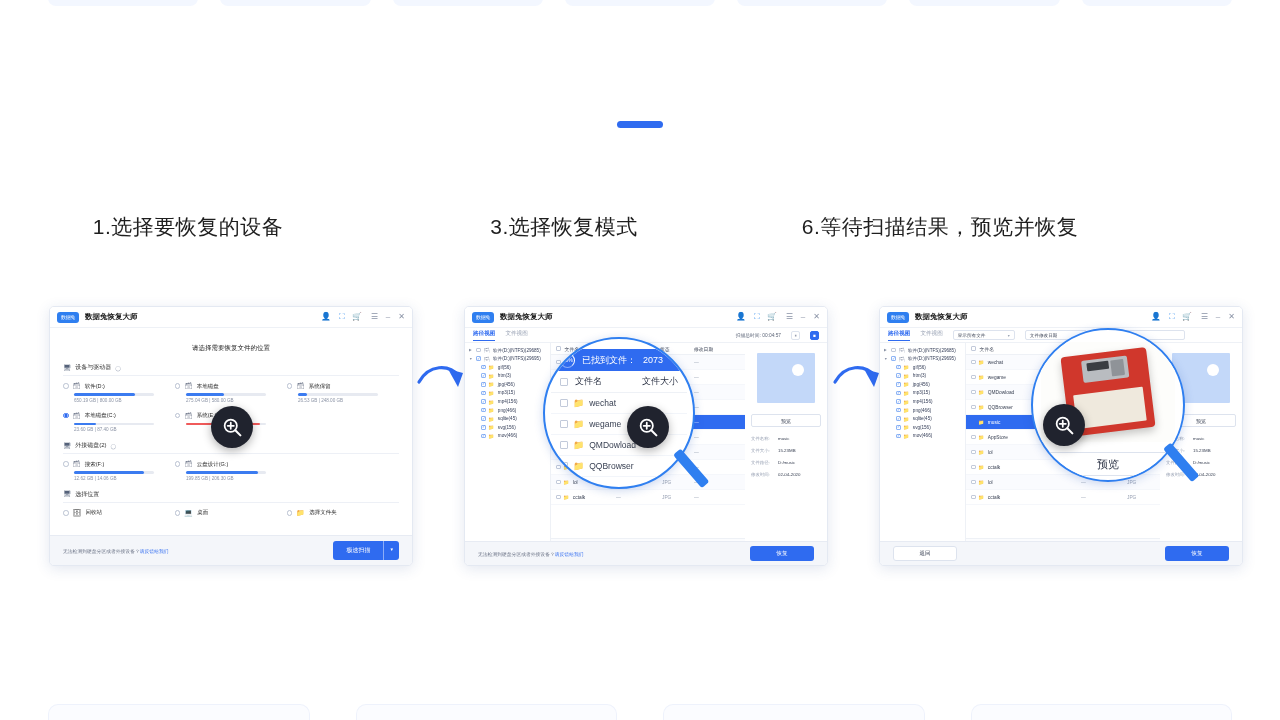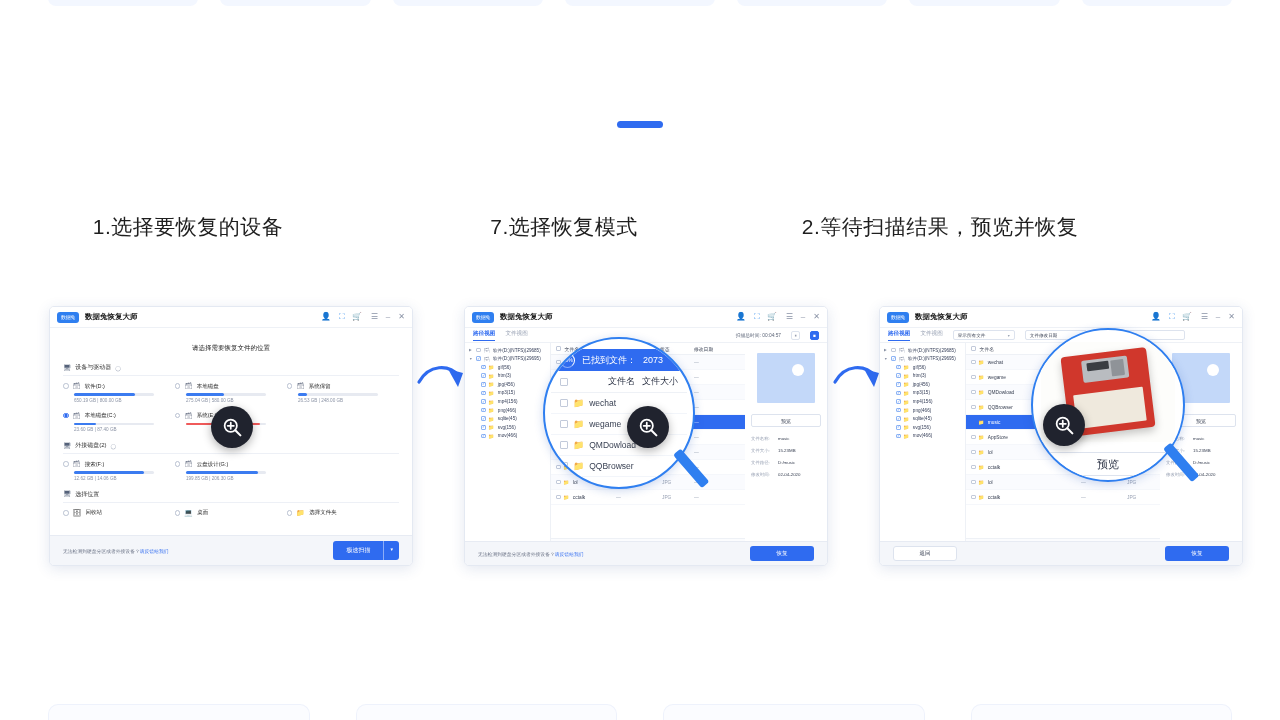--- a/index.html
+++ b/index.html
@@ -243,21 +243,21 @@
   .recover-btn {
     margin-left: auto; width: 64px; height: 15px; background: #2f6bf0;
     border-radius: 3px; display: flex; align-items: center; justify-content: center;
     font-size: 5.5px; color: #fff;
   }
 
   
   .loupe {
     position: absolute; border-radius: 50%;
     border: 2.5px solid #2f7ff0; background: #fff;
-    overflow: hidden; box-shadow: 0 2px 10px rgba(30,80,180,.22); text-align: right;
+    overflow: hidden; box-shadow: 0 2px 10px rgba(30,80,180,.22);
   }
   .loupe-handle {
     position: absolute; background: #2f7ff0; border-radius: 3px;
     transform-origin: top left;
   }
   .mag-badge {
     position: absolute; width: 42px; height: 42px; border-radius: 50%;
     background: #20232e; display: flex; align-items: center; justify-content: center;
     box-shadow: 0 3px 10px rgba(0,0,0,.3);
   }
@@ -333,22 +333,22 @@
     <div></div>
     <div></div>
     <div></div>
     <div></div>
   </div>
 
   <div class="heading-rule"></div>
 
   <div class="steps">
     <div class="step">1.选择要恢复的设备</div>
-    <div class="step">7.选择恢复模式</div>
-    <div class="step">2.等待扫描结果，预览并恢复</div>
+    <div class="step">3.选择恢复模式</div>
+    <div class="step">6.等待扫描结果，预览并恢复</div>
   </div>
 
   <div class="arrow a1">
     <svg width="54" height="40" viewBox="0 0 54 40">
       <path d="M4 26 C14 8, 34 8, 44 20" stroke="#2f6bf0" stroke-width="3.2" fill="none" stroke-linecap="round"></path>
       <path d="M33 13 L48 17 L43 31 Z" fill="#2f6bf0"></path>
     </svg>
   </div>
   <div class="arrow a2">
     <svg width="54" height="40" viewBox="0 0 54 40">

